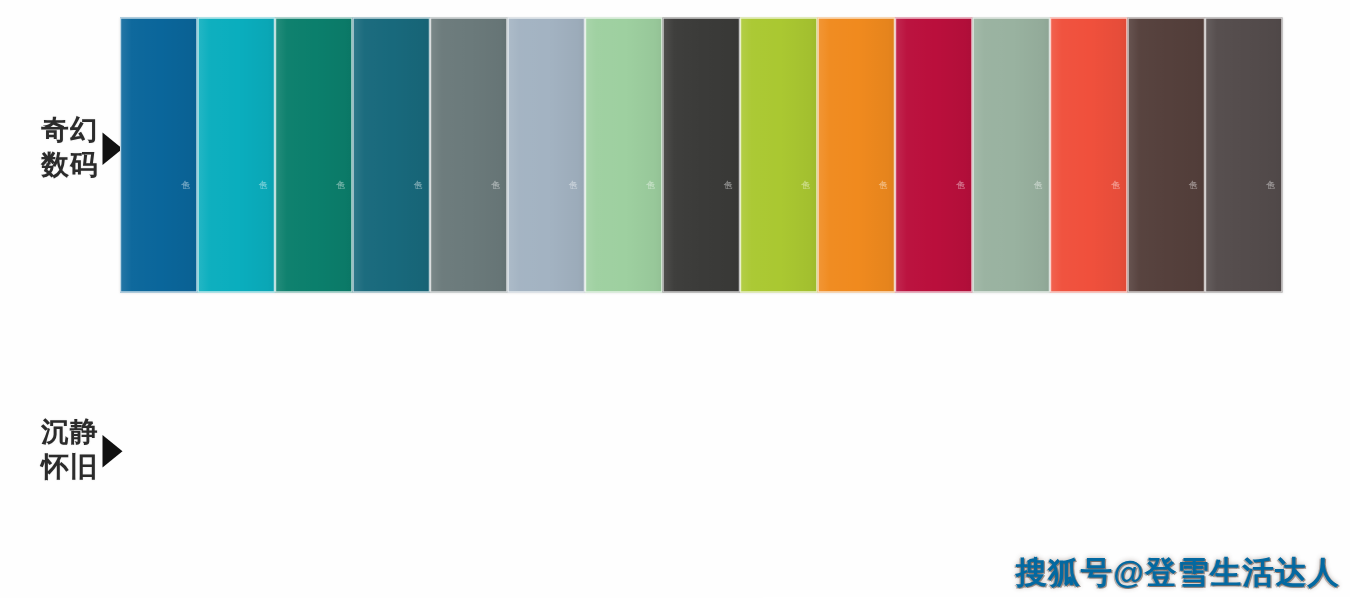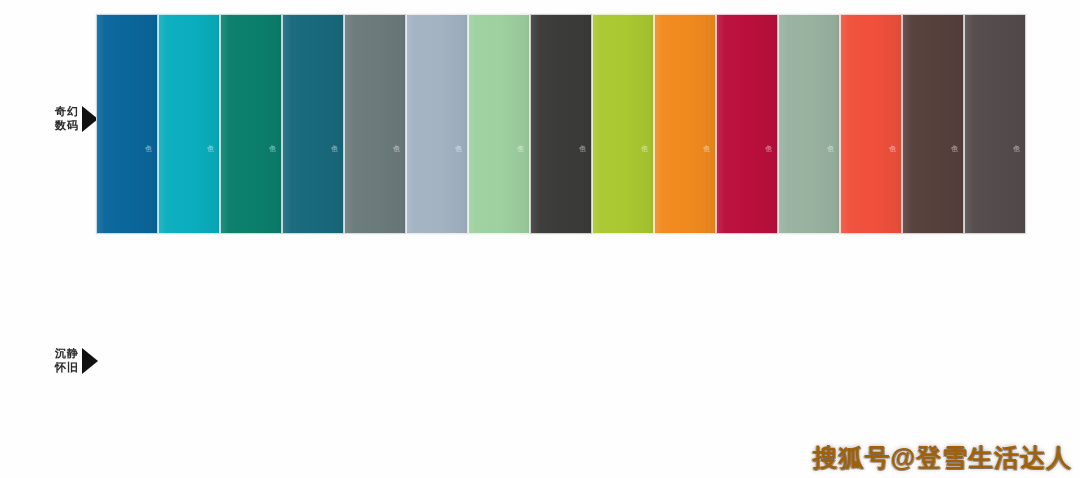--- a/index.html
+++ b/index.html
@@ -41,21 +41,21 @@
     display: flex;
     flex-direction: row;
     align-items: center;
     justify-content: flex-end;
   }
   #label-block-top    { top: 82px;  height: 72px; }
   #label-block-bottom { top: 84px;  height: 72px; align-items: center; }
 
   .row-label-text {
     font-family: "Liberation Serif", "DejaVu Serif", serif;
-    font-size: 11px;
+    font-size: 22px;
     font-weight: 700;
     line-height: 1.28;
     color: #2b2b2b;
     letter-spacing: 1px;
     text-align: center;
     white-space: pre-line;
     padding-right: 2px;
     text-shadow: 0 0 1px rgba(120,120,120,0.35);
   }
 
@@ -129,21 +129,21 @@
   .swatch-caption.light-ink { color: #ffffff; }
 
   
   #watermark {
     position: absolute;
     right: 8px;
     bottom: 4px;
     font-family: "Liberation Sans", "DejaVu Sans", sans-serif;
     font-size: 25px;
     font-weight: 700;
-    color: #a16207;
+    color: #0369a1;
     letter-spacing: 1px;
     text-shadow:
        1px 1px 0 rgba(90,70,60,0.55),
       -1px 1px 0 rgba(90,70,60,0.35),
        0 0 4px rgba(80,60,50,0.45);
     white-space: nowrap;
     pointer-events: none;
     margin-top: 16px;
   }
 </style>

